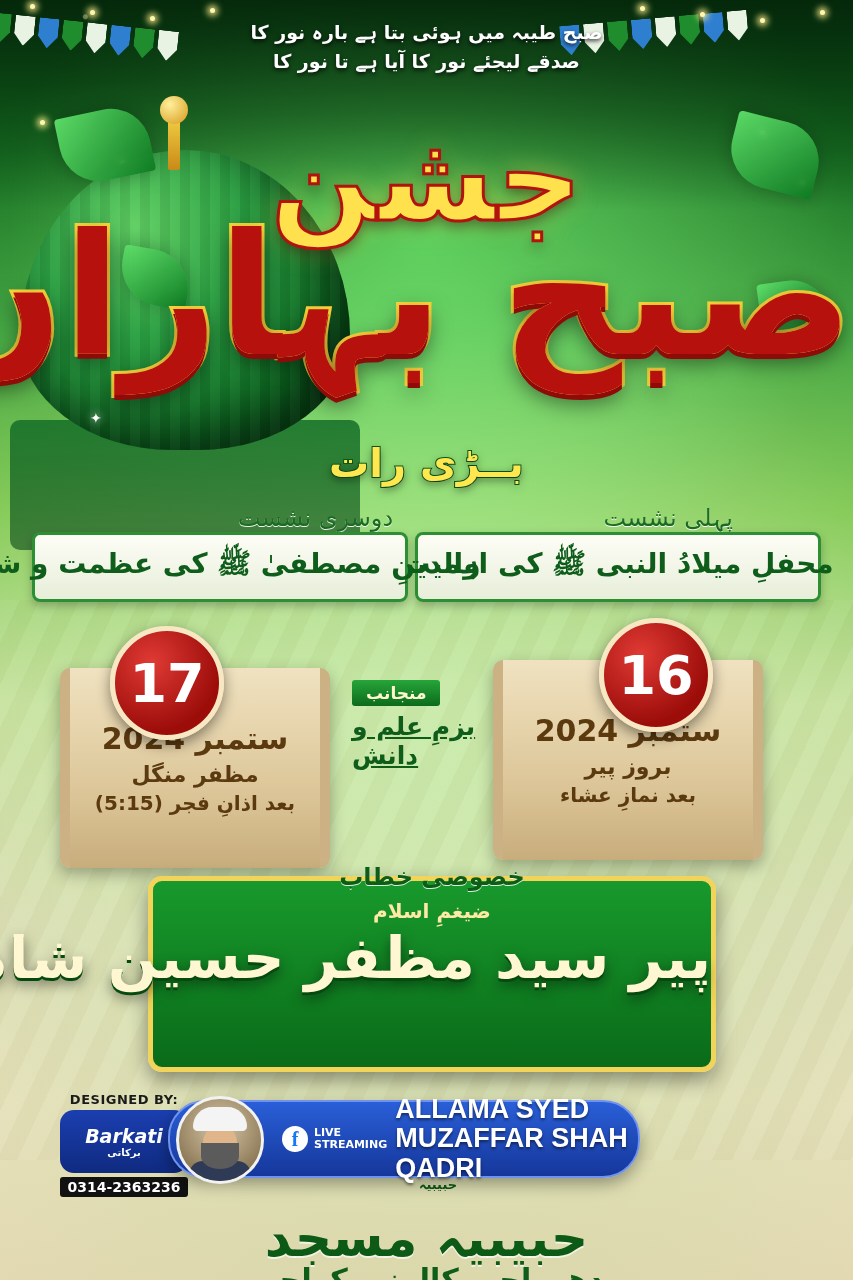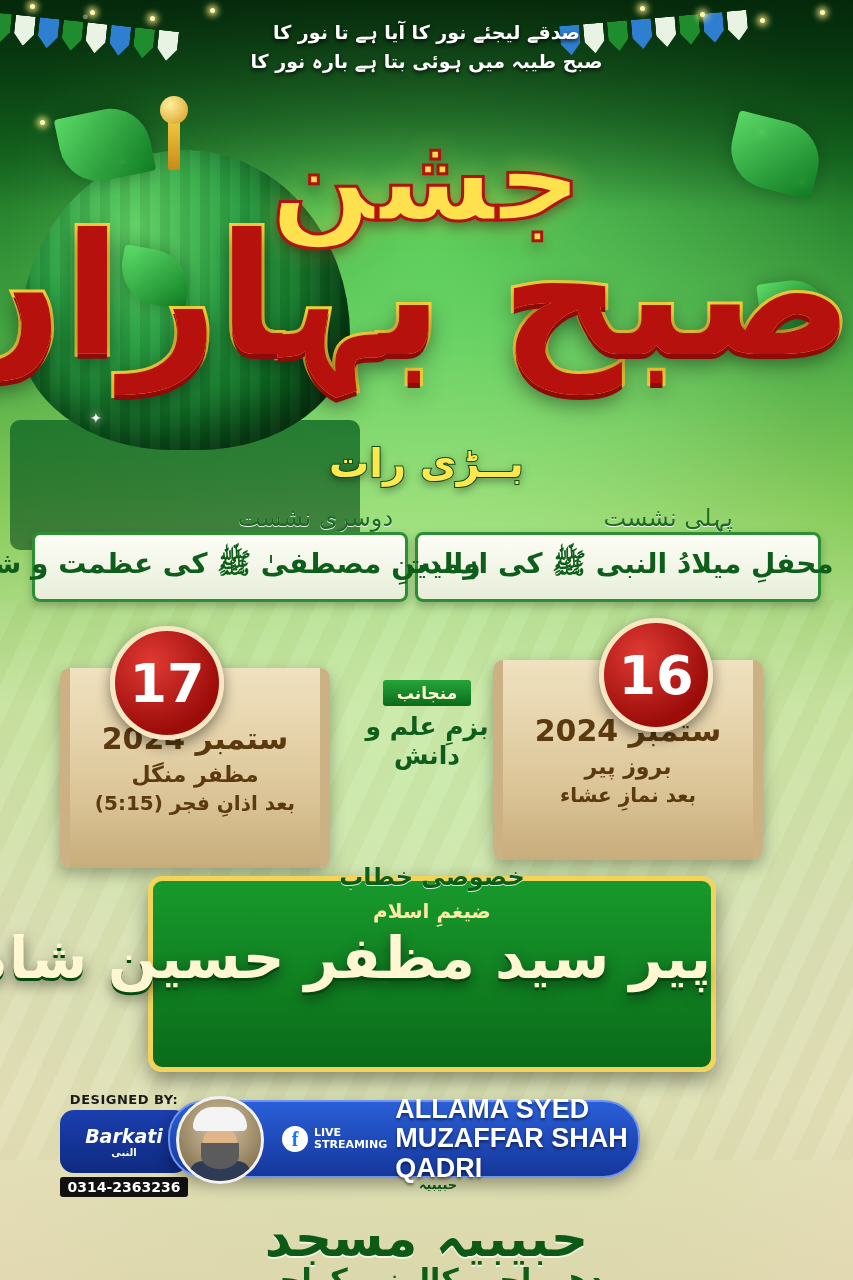--- a/index.html
+++ b/index.html
@@ -171,21 +171,21 @@
   .scroll-time { font-size: 20px; font-weight: bold; }
   .daybadge {
     position: absolute; width: 104px; height: 104px; border-radius: 50%;
     background: radial-gradient(circle at 35% 30%, #e03a34, #9c0d0a 70%);
     border: 5px solid #f7e7c2;
     box-shadow: 0 5px 14px rgba(0,0,0,.45);
     color: #fff; font-size: 54px; font-weight: bold;
     display: flex; align-items: center; justify-content: center;
   }
   .mid-tag {
-    position: absolute; width: 150px; text-align: center; color: #0d5e17;
+    position: absolute; width: 150px; text-align: left; color: #0d5e17; text-decoration: underline;
   }
   .mid-tag .mt-flag {
     display: inline-block; background: linear-gradient(180deg,#26a53a,#0c6b1b);
     color: #fff7cf; font-size: 17px; padding: 3px 14px; border-radius: 3px;
     margin-bottom: 6px;
   }
   .mid-tag .mt-l1 { font-size: 25px; font-weight: bold; color: #0f5d1b; }
   .mid-tag .mt-l2 { font-size: 25px; font-weight: bold; color: #0f5d1b; }
 
   
@@ -353,22 +353,22 @@
     <div class="sparkle" style="left:40px; top:250px;">✦</div>
     <div class="sparkle" style="left:100px; top:320px; font-size:14px;">✦</div>
   </div>
 
   <div class="greenflag" style="left:60px; top:110px; transform:rotate(-12deg);"></div>
   <div class="greenflag" style="left:120px; top:250px; transform:rotate(10deg); width:70px; height:55px;"></div>
   <div class="greenflag" style="left:730px; top:120px; transform:rotate(14deg);"></div>
   <div class="greenflag" style="left:760px; top:280px; transform:rotate(-8deg); width:70px; height:60px;"></div>
 
   <div class="couplet urdu">
+    <div>صبح طیبہ میں ہوئی بتا ہے بارہ نور کا</div>
     <div>صدقے لیجئے نور کا آیا ہے تا نور کا</div>
-    <div>صبح طیبہ میں ہوئی بتا ہے بارہ نور کا</div>
   </div>
 
   <div class="title-main">
     <div class="urdu t1">جشن</div>
     <div class="urdu t2">صبح بہاراں</div>
   </div>
   <div class="title-sub urdu">بــڑی رات</div>
 
   <div class="sessions">
     <div class="sess-label urdu" style="right:120px; top:4px;">پہلی نشست</div>
@@ -412,21 +412,21 @@
   <div class="speaker-panel">
     <div class="sp-kicker urdu">خصوصی خطاب</div>
     <div class="sp-small urdu">ضیغمِ اسلام</div>
     <div class="sp-name urdu">پیر سید مظفر حسین شاہ قادری</div>
   </div>
 
   <div class="designed">
     <div class="dlabel">DESIGNED BY:</div>
     <div class="dcard">
       <span>Barkati</span>
-      <small class="urdu">النبی</small>
+      <small class="urdu">برکاتی</small>
     </div>
     <div class="dphone">0314-2363236</div>
   </div>
 
   <div class="livebar">
     <div class="fb-live">
       <div class="fb-circle">f</div>
       <div class="fb-text">LIVE<br>STREAMING</div>
     </div>
     <div class="live-names">

